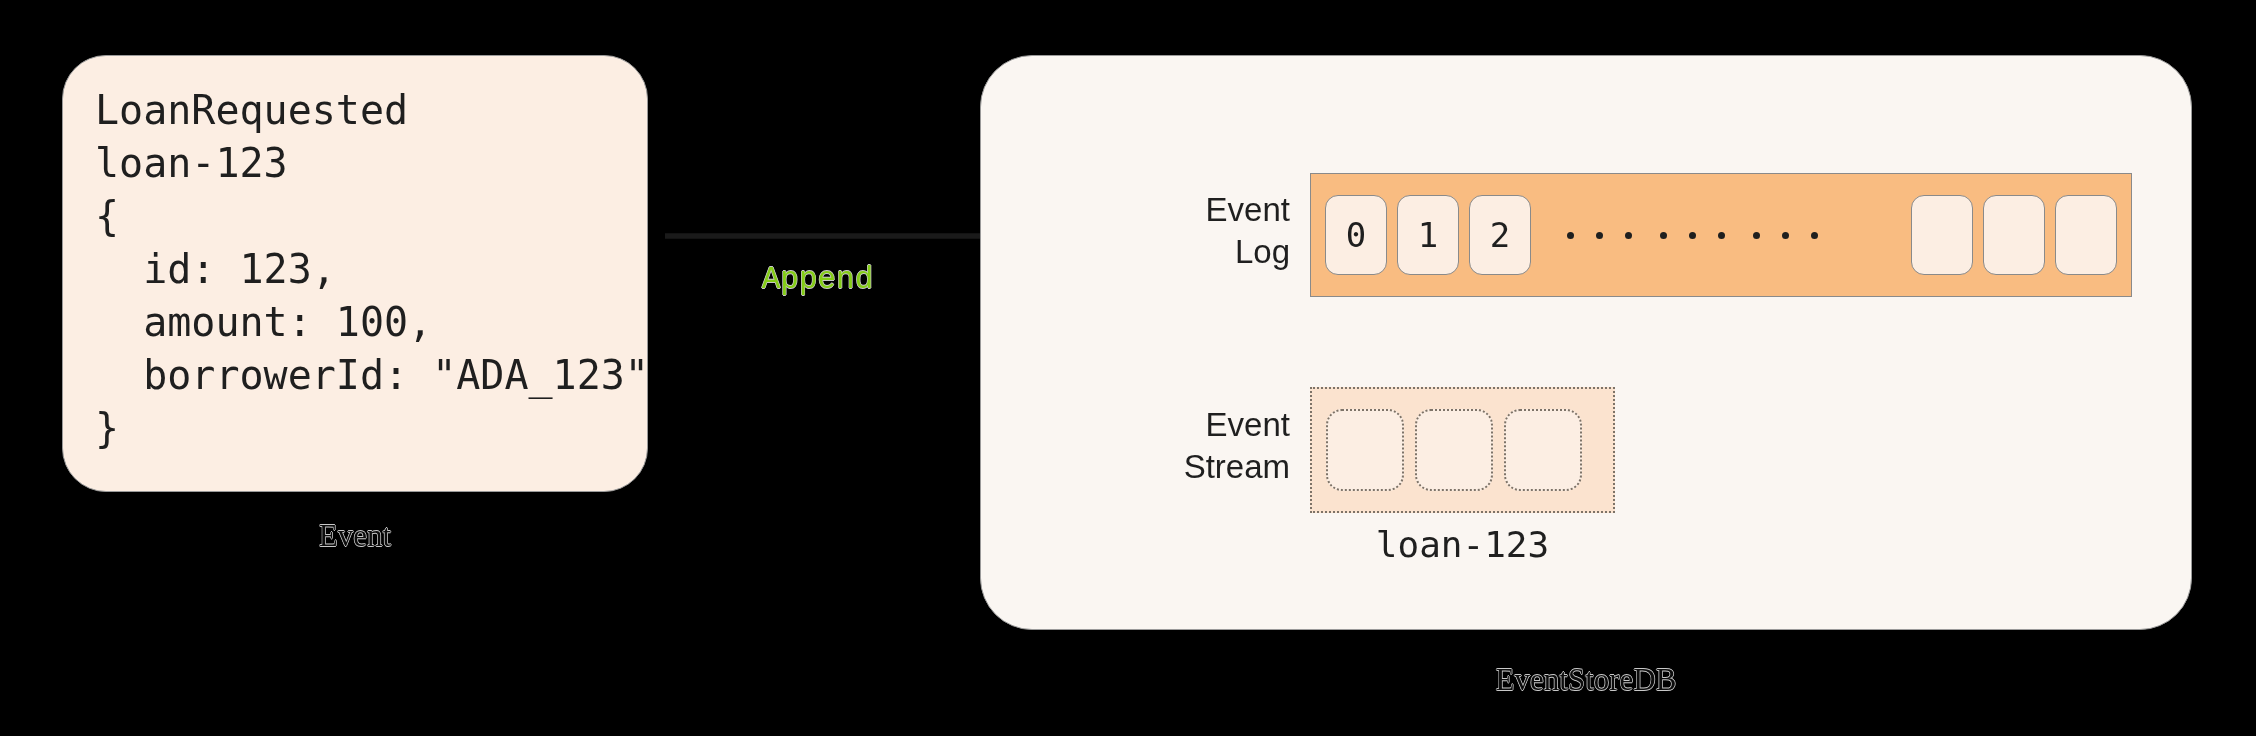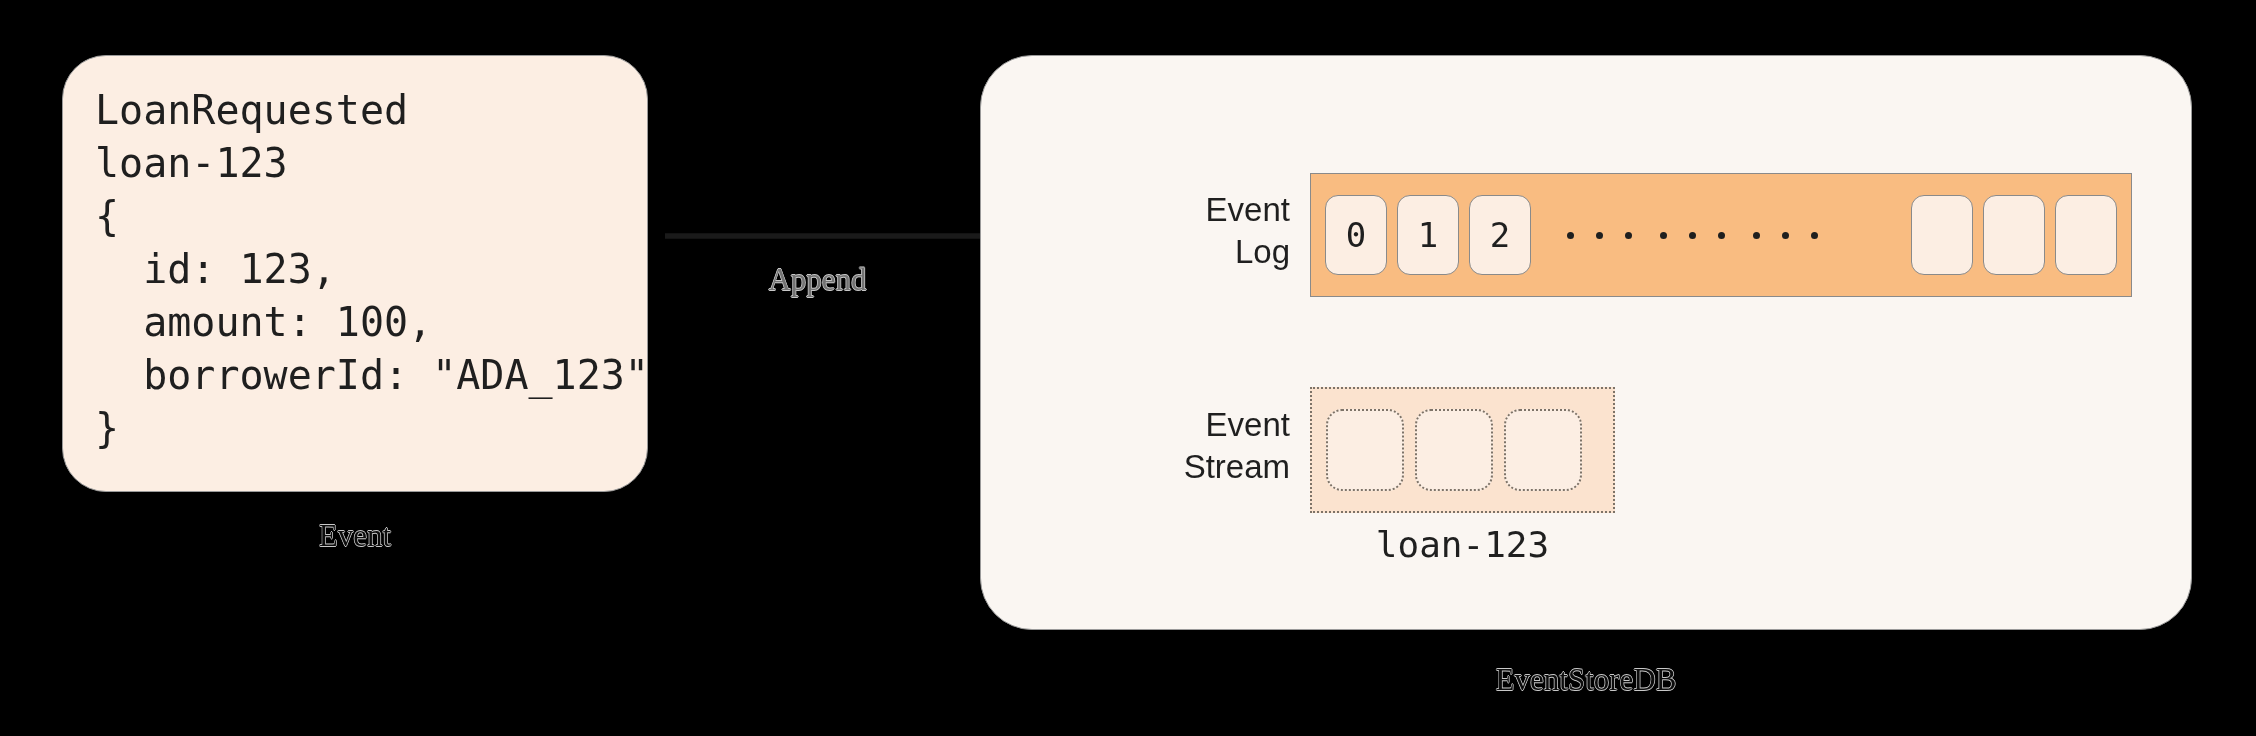--- a/index.html
+++ b/index.html
@@ -70,23 +70,23 @@
     text-align: center;
   }
 
   
   #append-label {
     position: absolute;
     left: 665px;
     top: 262px;
     width: 305px;
     text-align: center;
-    font-family: Liberation Serif, serif;
+    font-family: Liberation Mono, monospace;
     font-size: 31px;
-    color: #737373;
+    color: #84cc16;
     text-shadow:
        0.7px 0 0 #c9c9c9, -0.7px 0 0 #c9c9c9,
        0 0.7px 0 #c9c9c9, 0 -0.7px 0 #c9c9c9;
     white-space: nowrap;
   }
 
   
   .arrow-layer {
     position: absolute;
     left: 0;

